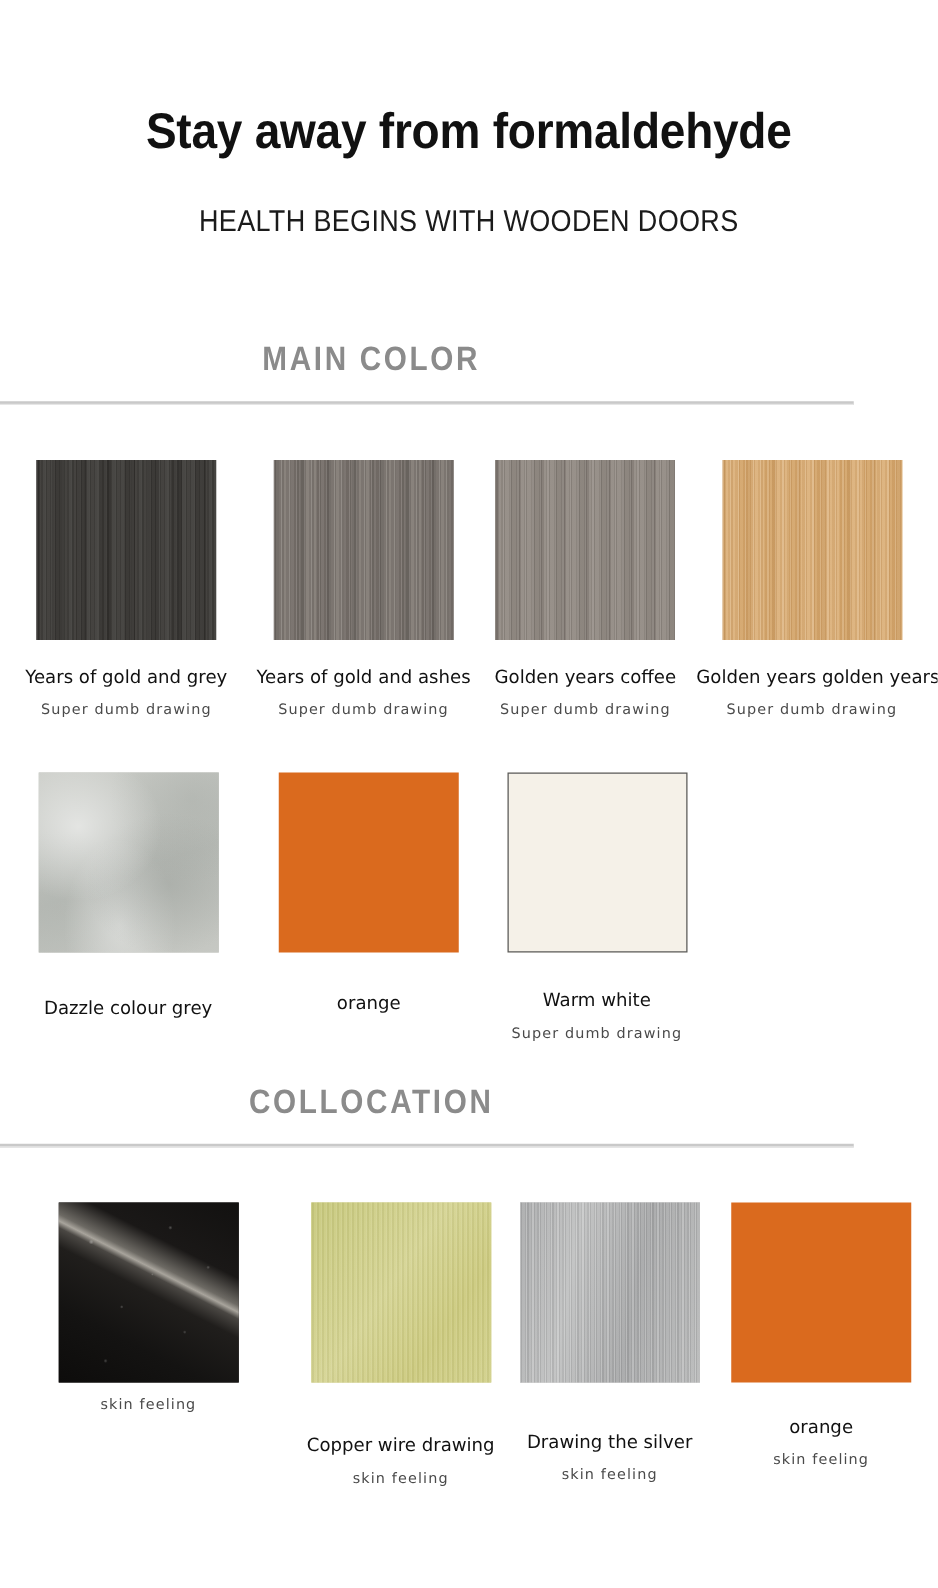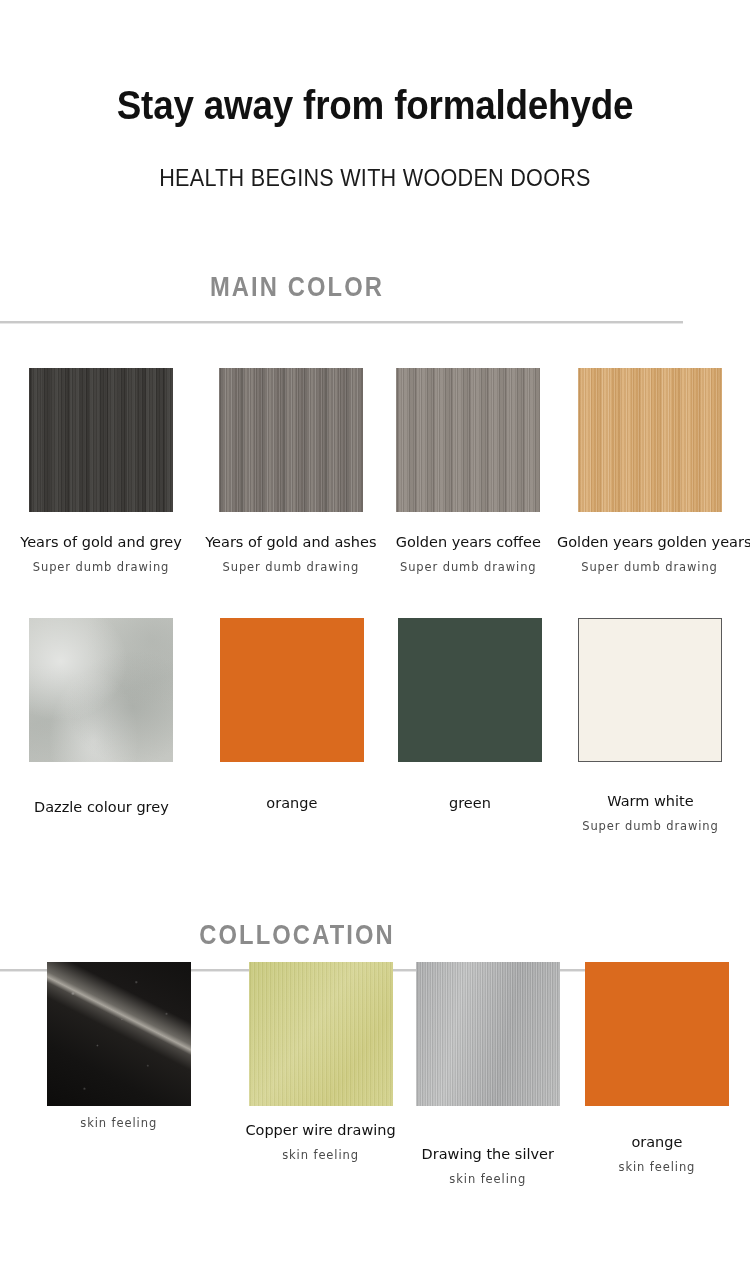--- a/index.html
+++ b/index.html
@@ -254,44 +254,40 @@
 
 <div class="row" style="top:618px;">
   <div class="cell" style="width:205px;">
     <div class="swatch tx-dazzle"></div>
     <div class="label" style="margin-top:37px;">Dazzle colour grey</div>
   </div>
   <div class="cell" style="width:180px;">
     <div class="swatch tx-orange"></div>
     <div class="label" style="margin-top:33px;">orange</div>
   </div>
-  <div class="cell" style="width:180px;">
-    <div class="swatch tx-green"></div>
-    <div class="label" style="margin-top:33px;">green</div>
-  </div>
   <div class="cell" style="width:185px;">
     <div class="swatch bordered tx-warmwhite"></div>
     <div class="label" style="margin-top:31px;">Warm white</div>
     <div class="sublabel" style="margin-top:10px;">Super dumb drawing</div>
   </div>
 </div>
 
-<div class="section" style="top:920px;">
+<div class="section" style="top:866px;">
   <div class="section-heading">COLLOCATION</div>
   <div class="section-rule"></div>
 </div>
 
 <div class="row" style="top:962px;">
   <div class="cell" style="width:240px;">
     <div class="swatch tx-kingbox"></div>
     <div class="sublabel" style="margin-top:10px;">skin feeling</div>
   </div>
   <div class="cell" style="width:168px;">
     <div class="swatch tx-copper"></div>
-    <div class="label" style="margin-top:16px;">Copper wire drawing</div>
+    <div class="label" style="margin-top:43px;">Copper wire drawing</div>
     <div class="sublabel" style="margin-top:10px;">skin feeling</div>
   </div>
   <div class="cell" style="width:170px;">
     <div class="swatch tx-silver"></div>
     <div class="label" style="margin-top:40px;">Drawing the silver</div>
     <div class="sublabel" style="margin-top:10px;">skin feeling</div>
   </div>
   <div class="cell" style="width:172px;">
     <div class="swatch tx-orange"></div>
     <div class="label" style="margin-top:28px;">orange</div>

